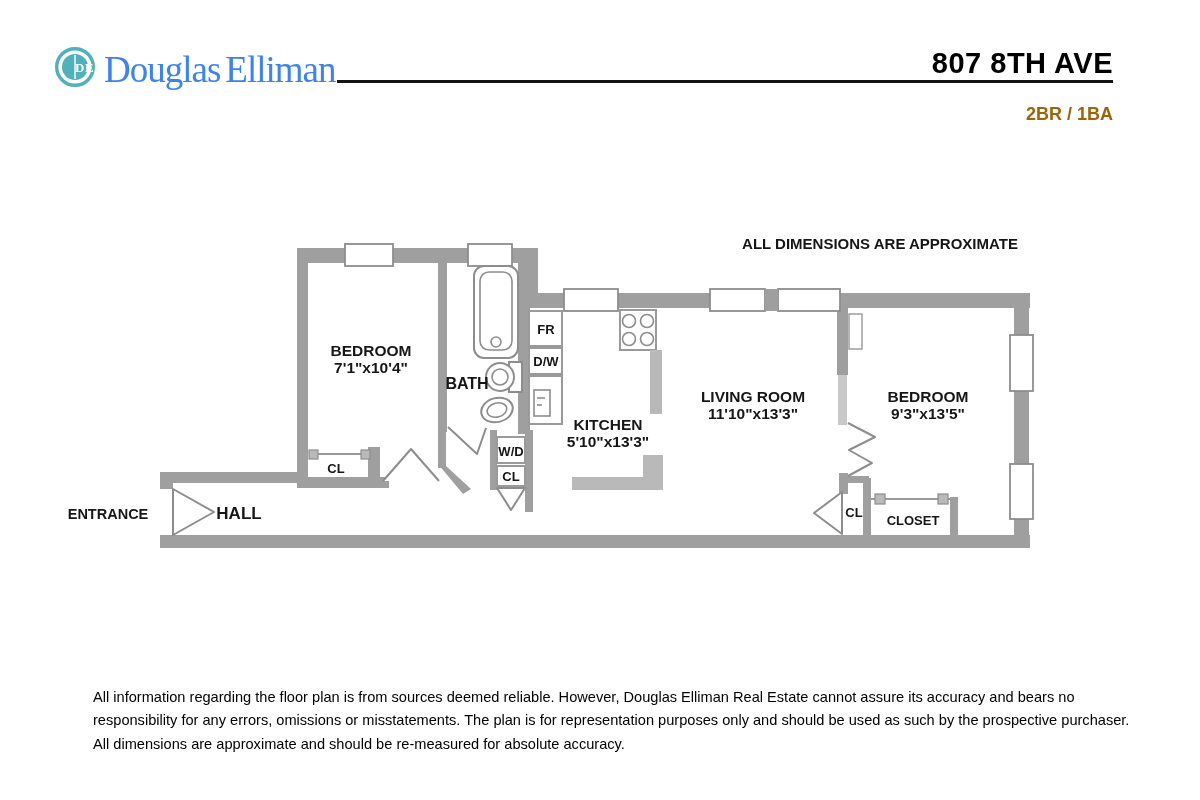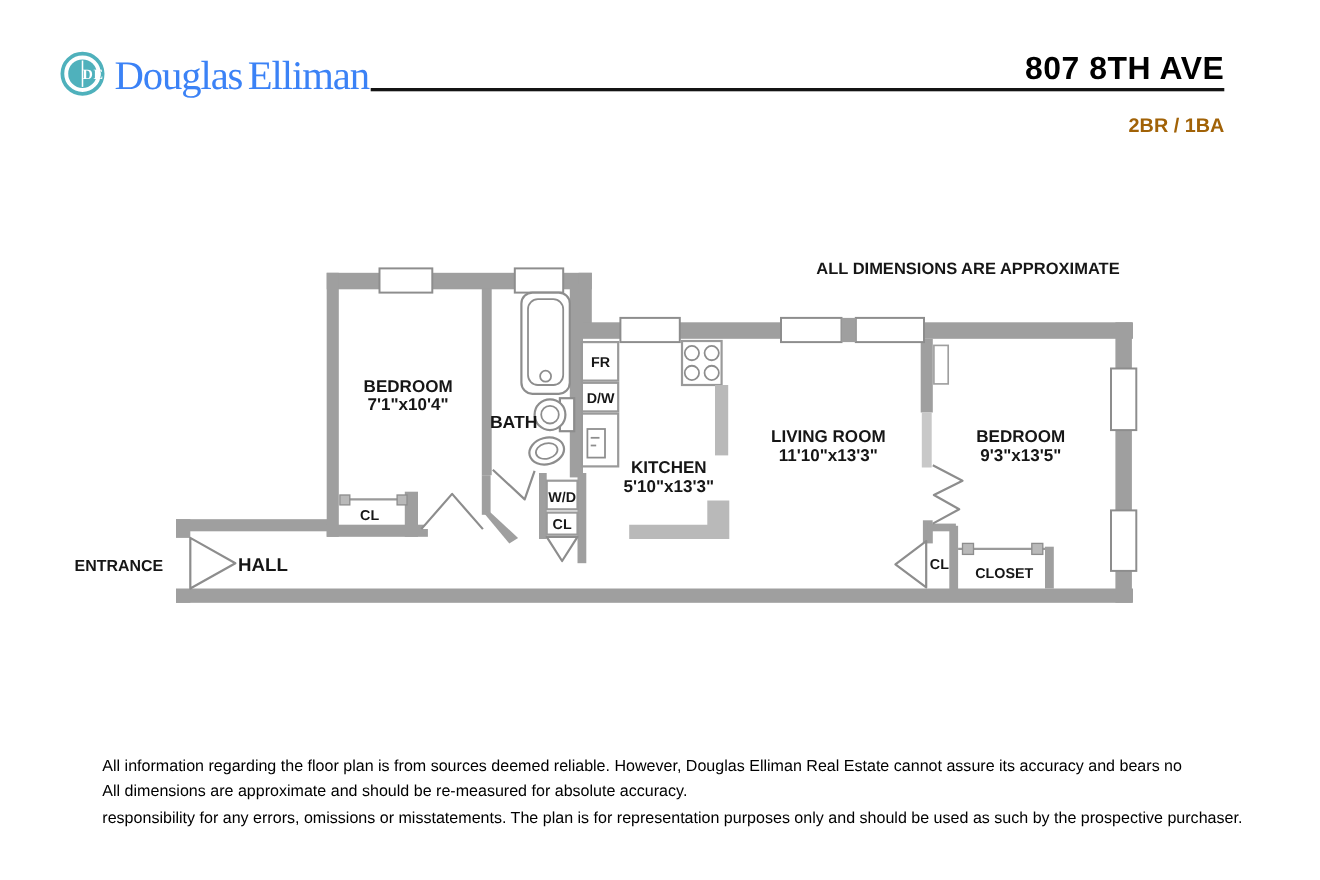--- a/index.html
+++ b/index.html
@@ -191,15 +191,15 @@
   <text class="t-small" x="546" y="366">D/W</text>
   <text class="t-small" x="511" y="456">W/D</text>
   <text class="t-small" x="511" y="481">CL</text>
   <text class="t-small" x="336" y="473">CL</text>
   <text class="t-small" x="854" y="517">CL</text>
   <text class="t-small" x="913" y="525">CLOSET</text>
 </svg>
 
 <div class="disclaimer">
   <div>All information regarding the floor plan is from sources deemed reliable. However, Douglas Elliman Real Estate cannot assure its accuracy and bears no</div>
+  <div>responsibility for any errors, omissions or misstatements. The plan is for representation purposes only and should be used as such by the prospective purchaser.</div>
   <div>All dimensions are approximate and should be re-measured for absolute accuracy.</div>
-  <div>responsibility for any errors, omissions or misstatements. The plan is for representation purposes only and should be used as such by the prospective purchaser.</div>
 </div>
 
 </body></html>

